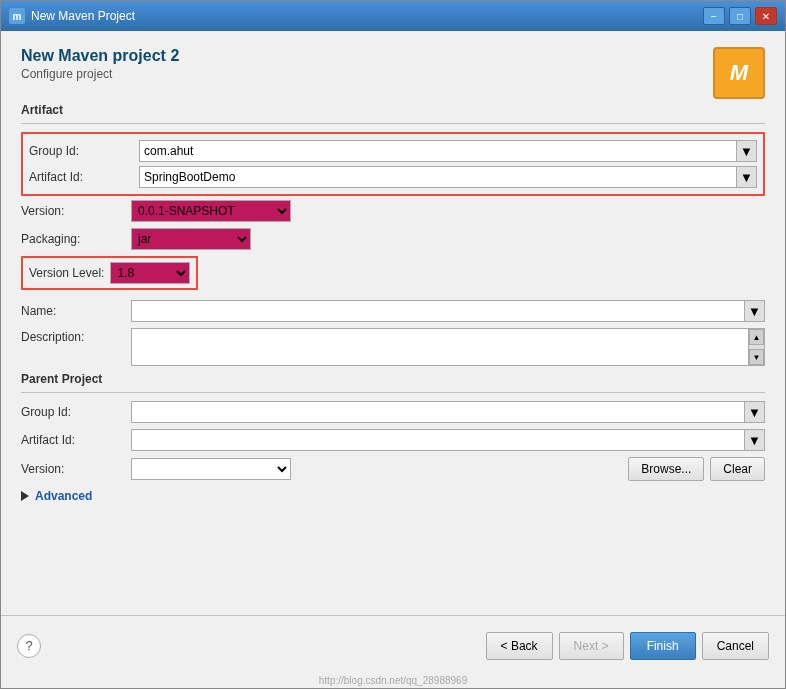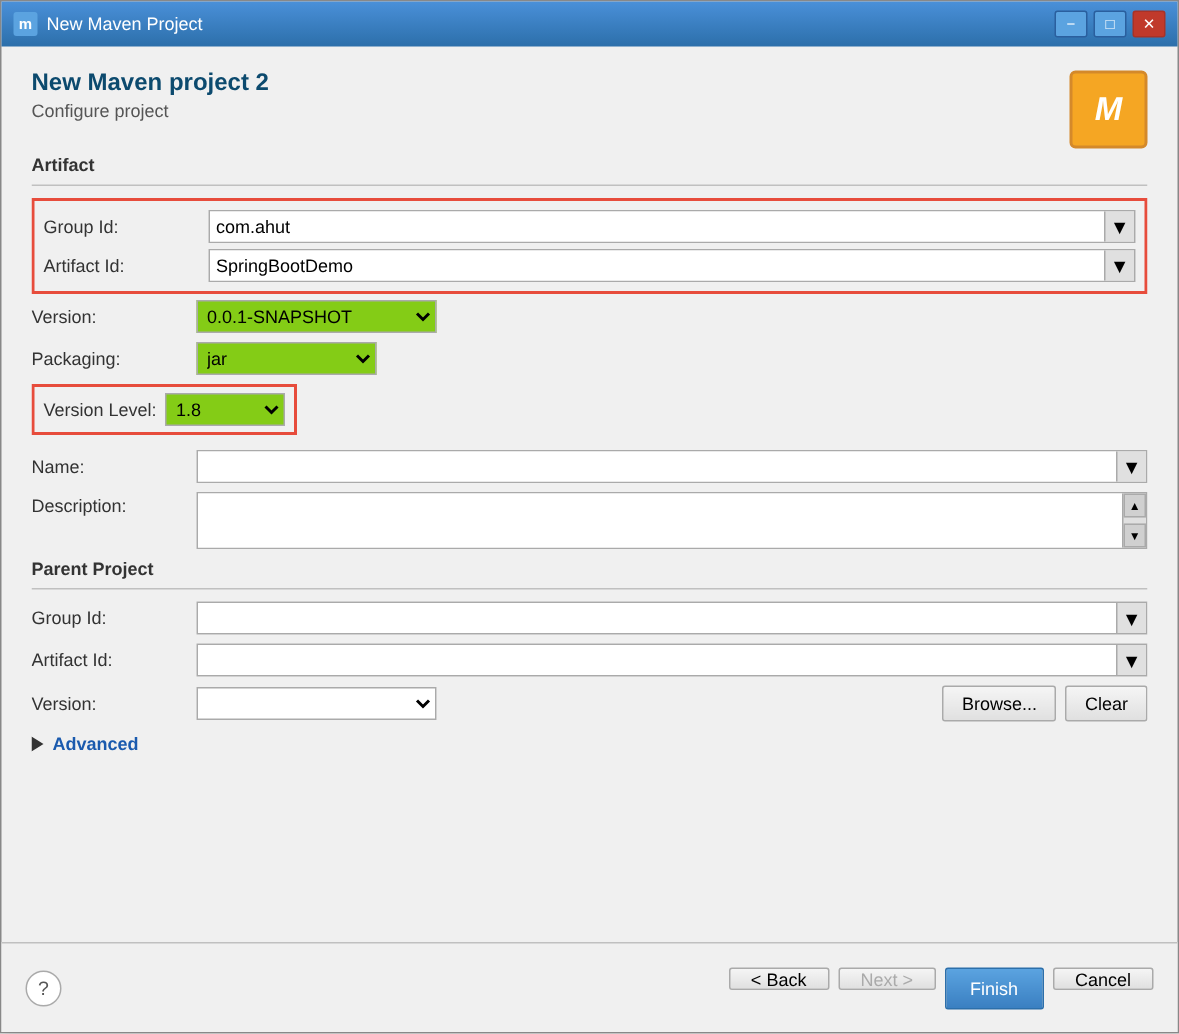--- a/index.html
+++ b/index.html
@@ -158,21 +158,21 @@
       width: 110px;
       font-size: 12px;
       color: #333;
       flex-shrink: 0;
       padding-right: 8px;
     }
 
     .form-select {
       height: 22px;
       border: 1px solid #aaa;
-      background: #84cc16;
+      background: #be185d;
       padding: 0 2px;
       font-size: 12px;
       outline: none;
       cursor: pointer;
     }
 
     .input-with-arrow {
       display: flex;
       flex: 1;
       border: 1px solid #aaa;
@@ -365,21 +365,21 @@
       color: white;
       border: 1px solid #2c6faa;
       height: 28px;
       padding: 0 16px;
       font-size: 12px;
       cursor: pointer;
       border-radius: 2px;
     }
 
     .btn-nav {
-      height: 15px;
+      height: 28px;
       padding: 0 14px;
       border: 1px solid #aaa;
       background: linear-gradient(to bottom, #f5f5f5, #e0e0e0);
       font-size: 12px;
       cursor: pointer;
       border-radius: 2px;
     }
 
     .btn-nav:disabled, .btn-nav[disabled] {
       color: #aaa;
@@ -527,13 +527,14 @@
     <div class="bottom-left">
       <div class="help-btn">?</div>
     </div>
     <div class="bottom-buttons">
       <button class="btn-nav">&lt; Back</button>
       <button class="btn-nav" disabled="">Next &gt;</button>
       <button class="btn-finish">Finish</button>
       <button class="btn-nav">Cancel</button>
     </div>
   </div>
+  <div class="watermark">http://blog.csdn.net/qq_28988969</div>
 </div>
 
 </body></html>

